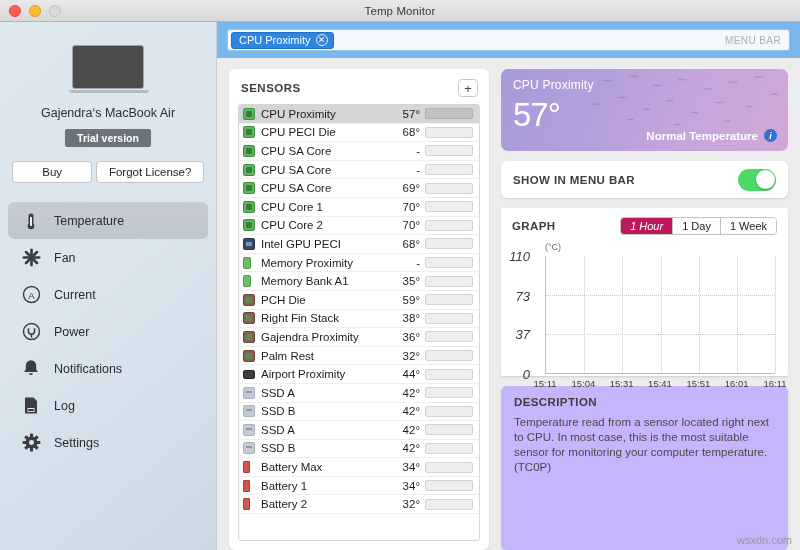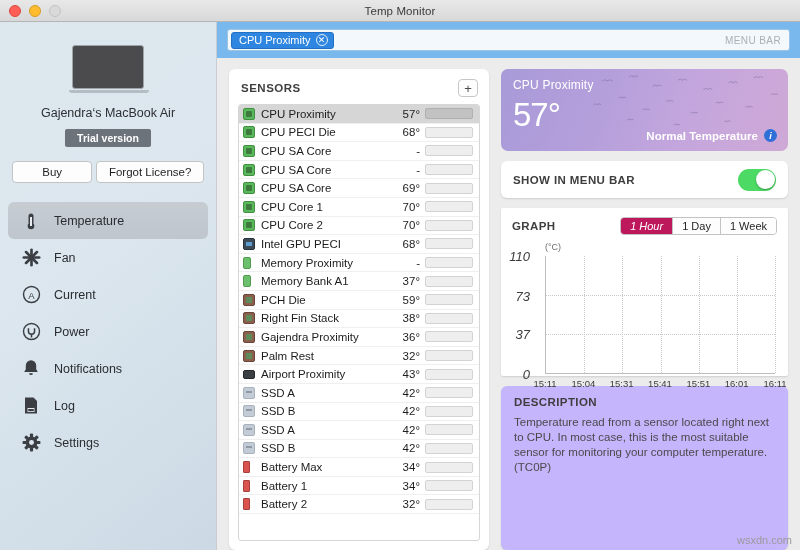--- a/index.html
+++ b/index.html
@@ -538,21 +538,21 @@
             </div>
             <div class="sensor-row">
               <span class="s-icon mem"></span>
               <span class="s-name">Memory Proximity</span>
               <span class="s-val">-</span>
               <span class="s-bar"><span class="s-fill" style="width: 0%;"></span></span>
             </div>
             <div class="sensor-row">
               <span class="s-icon mem"></span>
               <span class="s-name">Memory Bank A1</span>
-              <span class="s-val">37°</span>
+              <span class="s-val">35°</span>
               <span class="s-bar"><span class="s-fill" style="width: 45%;"></span></span>
             </div>
             <div class="sensor-row">
               <span class="s-icon board"></span>
               <span class="s-name">PCH Die</span>
               <span class="s-val">59°</span>
               <span class="s-bar"><span class="s-fill" style="width: 54%;"></span></span>
             </div>
             <div class="sensor-row">
               <span class="s-icon board"></span>
@@ -568,21 +568,21 @@
             </div>
             <div class="sensor-row">
               <span class="s-icon board"></span>
               <span class="s-name">Palm Rest</span>
               <span class="s-val">32°</span>
               <span class="s-bar"><span class="s-fill" style="width: 29%;"></span></span>
             </div>
             <div class="sensor-row">
               <span class="s-icon airport"></span>
               <span class="s-name">Airport Proximity</span>
-              <span class="s-val">43°</span>
+              <span class="s-val">44°</span>
               <span class="s-bar"><span class="s-fill" style="width: 34%;"></span></span>
             </div>
             <div class="sensor-row">
               <span class="s-icon ssd"></span>
               <span class="s-name">SSD A</span>
               <span class="s-val">42°</span>
               <span class="s-bar"><span class="s-fill" style="width: 38%;"></span></span>
             </div>
             <div class="sensor-row">
               <span class="s-icon ssd"></span>

